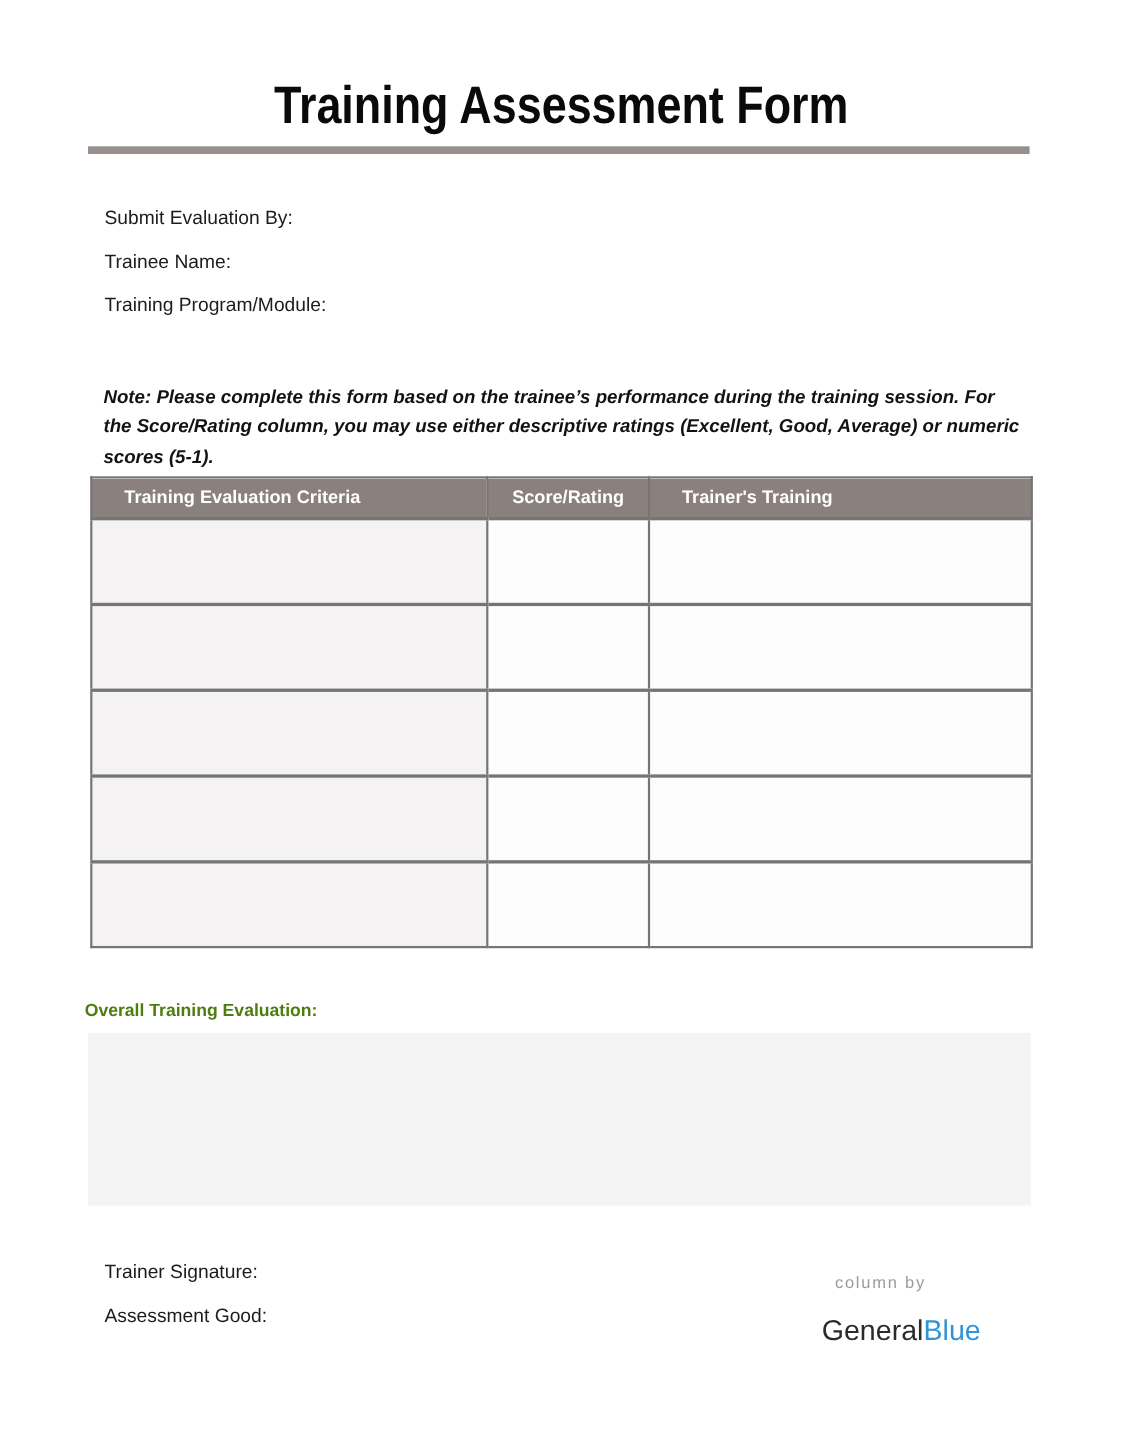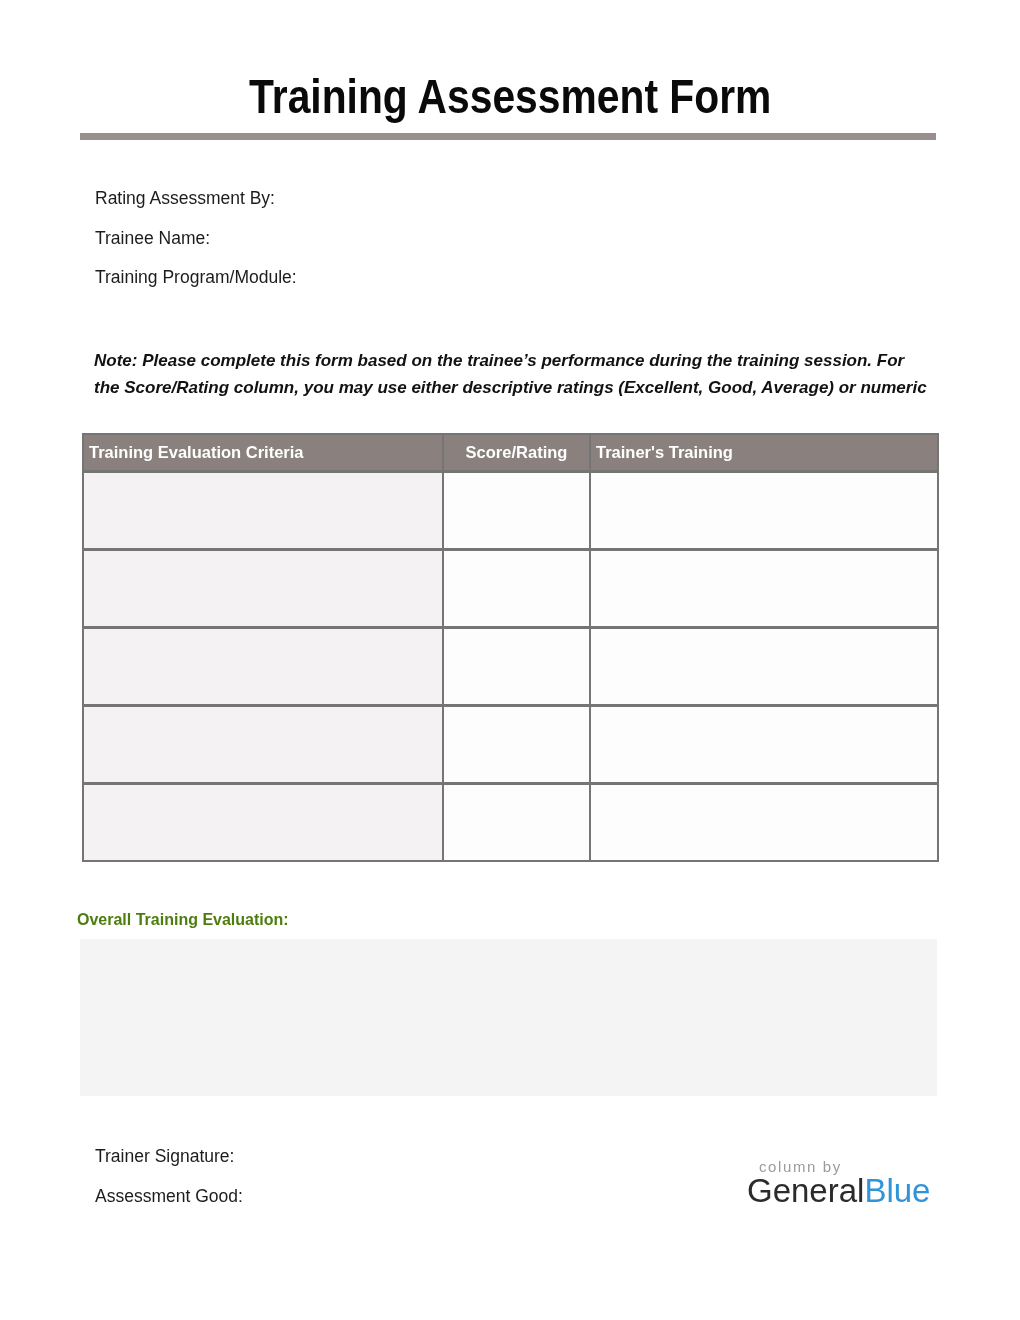--- a/index.html
+++ b/index.html
@@ -53,21 +53,21 @@
     width: 855px;
     border-collapse: collapse; table-layout: fixed;
     border: 2px solid var(--table-border);
   }
   .eval-table th {
     background: var(--table-header-bg);
     color: var(--table-header-text);
     font-size: 16.5px; font-weight: 700;
     height: 37px; vertical-align: middle;
     border: 2px solid var(--table-border);
-    text-align: left; padding: 0 4px 0 5px;
+    text-align: left; padding: 0 4px 0 29px;
     white-space: nowrap; overflow: hidden;
   }
   .eval-table th.center { text-align: center; padding: 0; }
   .eval-table td {
     height: 78px;
     background: var(--body-cell-bg);
     border: 2px solid var(--table-border);
     border-top: 3px solid var(--table-border);
     font-size: 16px; vertical-align: top; padding: 6px 8px;
   }
@@ -85,50 +85,51 @@
   }
   .sig-label { position: absolute; left: 95px; font-size: 17.5px; white-space: nowrap; }
   .trainer-sig { top: 1146px; }
   .assess-date { top: 1186px; }
   .brand-block { position: absolute; left: 747px; top: 1158px; width: 200px; }
   .powered-by {
     font-size: 15px; letter-spacing: 1.6px;
     color: var(--powered-by-text);
     padding-left: 12px; white-space: nowrap;
   }
-  .brand-name { font-size: 33px; line-height: 32px; margin-top: 0; white-space: nowrap; }
+  .brand-name { font-size: 26px; line-height: 32px; margin-top: 18px; white-space: nowrap; }
   .brand-general { color: var(--brand-dark); }
   .brand-blue { color: var(--brand-accent); }
 </style>
 </head>
 <body>
 
 <div class="page-title">
   <span class="condensed">Training Assessment Form</span>
 </div>
 <div class="title-rule"></div>
 
 <div class="form-fields">
   <div class="field-row">
-    <span>Rating Assessment By:</span>
+    <span>Submit Evaluation By:</span>
     <span class="field-value"></span>
   </div>
   <div class="field-row">
     <span>Trainee Name:</span>
     <span class="field-value"></span>
   </div>
   <div class="field-row">
     <span>Training Program/Module:</span>
     <span class="field-value"></span>
   </div>
 </div>
 
 <div class="note">
   <div>Note: Please complete this form based on the trainee’s performance during the training session. For</div>
   <div>the Score/Rating column, you may use either descriptive ratings (Excellent, Good, Average) or numeric</div>
+  <div>scores (5-1).</div>
 </div>
 
 <table class="eval-table">
   <colgroup>
     <col style="width:360px">
     <col style="width:147px">
     <col style="width:348px">
   </colgroup>
   <thead>
     <tr>

